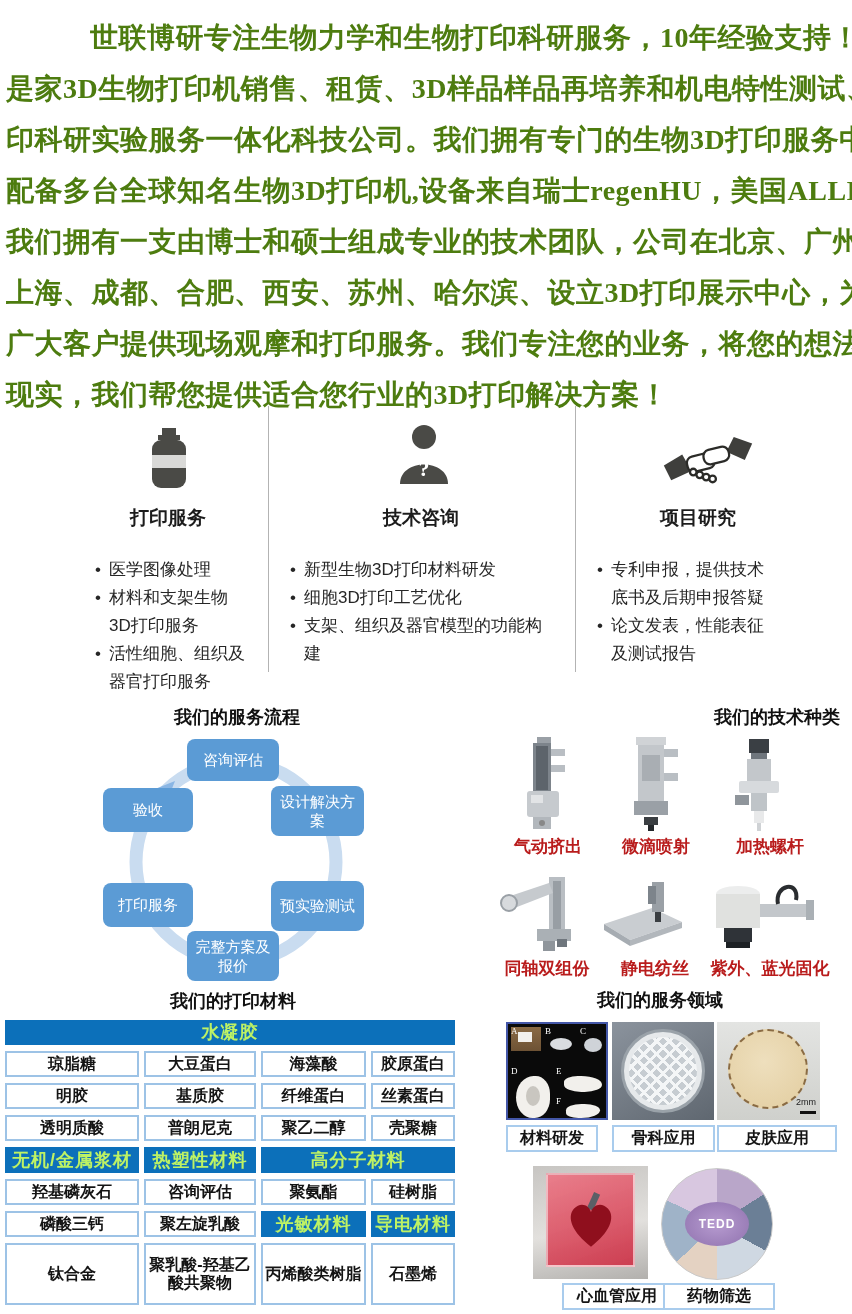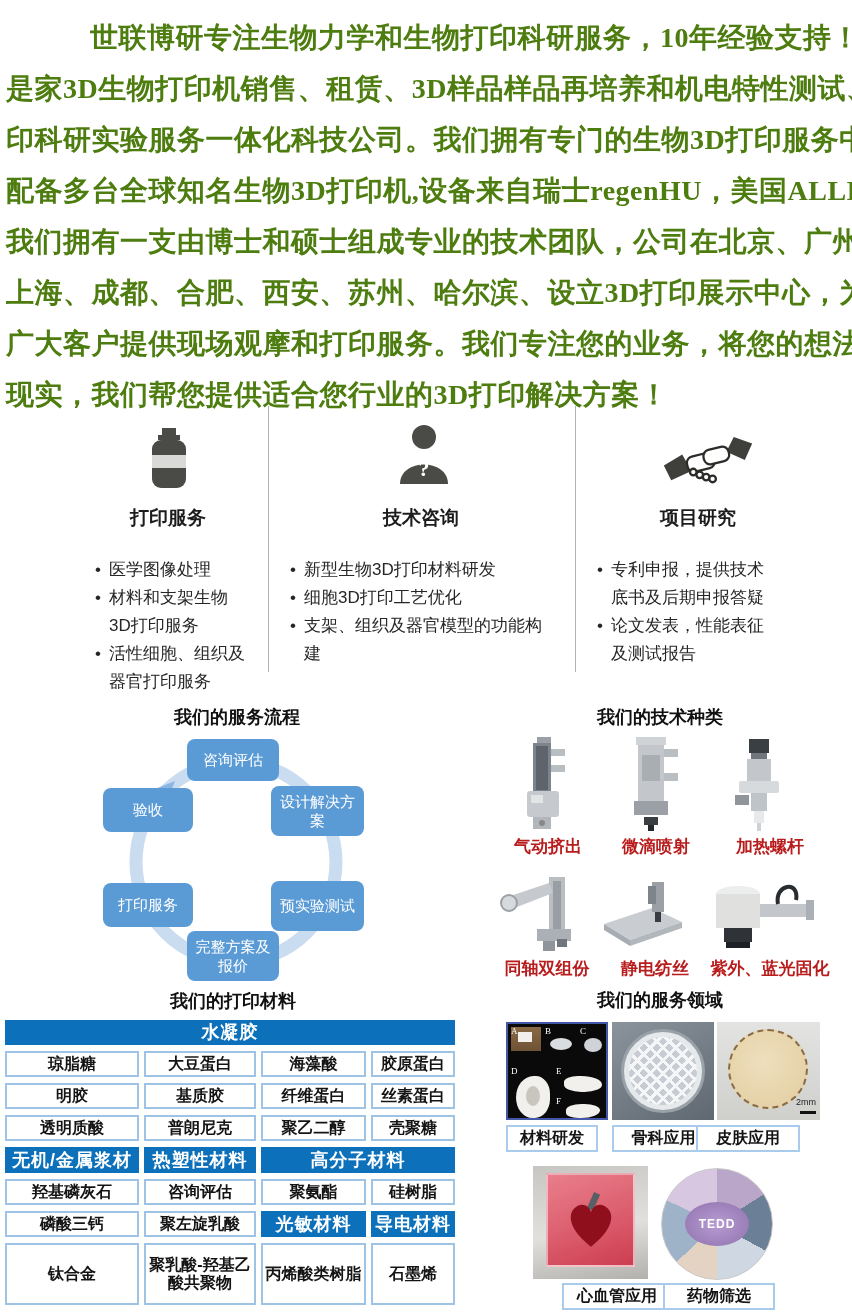--- a/index.html
+++ b/index.html
@@ -25,21 +25,21 @@
   .flow-ring { position:absolute; left:116px; top:742px; }
   .flow-box { position:absolute; background:#5b9bd5; color:#fff; border-radius:8px; display:flex; align-items:center; justify-content:center; text-align:center; font-size:15px; line-height:1.3; padding:2px 6px; }
 
   
   .machine { position:absolute; }
   .tech-label { position:absolute; color:#b91c1c; font-weight:bold; font-size:17px; text-align:center; white-space:nowrap; }
 
   
   .mat-grid { position:absolute; left:5px; top:1020px; width:450px; display:grid; grid-template-columns:134px 112px 105px 84px; gap:6px 5px; }
   .cell { background:#fff; border:2px solid #9dc3e6; display:flex; align-items:center; justify-content:center; text-align:center; font-weight:bold; font-size:16px; color:#141414; line-height:1.15; padding:0 2px; }
-  .cell.hd { background:#0c70ba; color:#ffffff; border:none; font-size:18px; letter-spacing:1px; }
+  .cell.hd { background:#0c70ba; color:#bef264; border:none; font-size:18px; letter-spacing:1px; }
   .h25{height:25px} .h26{height:26px} .h62{height:62px}
   .span4 { grid-column:1/-1; } .span2 { grid-column:3/-1; }
 
   
   .app-img { position:absolute; overflow:hidden; }
   .app-label { position:absolute; height:27px; background:#fff; border:2px solid #a9cced; display:flex; align-items:center; justify-content:center; font-weight:bold; font-size:16px; color:#141414; }
   .collage { background:#0a0a0a; border:2px solid #4457a8; }
   .collage span { position:absolute; color:#fff; font-size:9px; font-family:"Liberation Serif",serif; }
   .blob { position:absolute; background:#f2f0ec; }
   .scaffold-bg { background:linear-gradient(150deg,#8b939d,#5f6770); }
@@ -129,21 +129,21 @@
     <circle cx="120" cy="120" r="100" fill="none" stroke="#c9dcf0" stroke-width="13"></circle>
     <polygon points="59,39 39,47 51,59" fill="#8ab6e4"></polygon>
   </svg>
   <div class="flow-box" style="left:187px; top:739px; width:92px; height:42px;">咨询评估</div>
   <div class="flow-box" style="left:271px; top:786px; width:93px; height:50px;">设计解决方案</div>
   <div class="flow-box" style="left:271px; top:881px; width:93px; height:50px;">预实验测试</div>
   <div class="flow-box" style="left:187px; top:931px; width:92px; height:50px;">完整方案及报价</div>
   <div class="flow-box" style="left:103px; top:883px; width:90px; height:44px;">打印服务</div>
   <div class="flow-box" style="left:103px; top:788px; width:90px; height:44px;">验收</div>
 
-  <div class="sect-title" style="left:480px; top:705px; width:360px;">我们的技术种类</div>
+  <div class="sect-title" style="left:480px; top:705px; width:360px;text-align:right;">我们的技术种类</div>
 
   <div class="machine" style="left:515px; top:735px;">
     <svg width="58" height="98" viewBox="0 0 58 98">
       <rect x="22" y="2" width="14" height="6" fill="#9aa0a6"></rect>
       <rect x="18" y="8" width="18" height="50" fill="#7d848b"></rect>
       <rect x="21" y="11" width="12" height="44" fill="#5d646b"></rect>
       <rect x="36" y="14" width="14" height="7" fill="#b9bec3"></rect>
       <rect x="36" y="30" width="14" height="7" fill="#b9bec3"></rect>
       <rect x="12" y="56" width="32" height="26" rx="3" fill="#c6cace"></rect>
       <rect x="16" y="60" width="12" height="8" fill="#e2e4e6"></rect>
@@ -279,21 +279,21 @@
   </div>
 
   <div class="app-img skin-bg" style="left:717px; top:1022px; width:103px; height:98px;">
     <div class="skin-disc"></div>
     <div class="scale-note">2mm</div>
     <div class="scale-bar"></div>
   </div>
 
   <div class="app-label" style="left:506px; top:1125px; width:92px;">材料研发</div>
   <div class="app-label" style="left:612px; top:1125px; width:103px;">骨科应用</div>
-  <div class="app-label" style="left:696px; top:1125px; width:104px;">皮肤应用</div>
+  <div class="app-label" style="left:717px; top:1125px; width:120px;">皮肤应用</div>
 
   <div class="app-img heart-bg" style="left:533px; top:1166px; width:115px; height:113px;">
     <div class="heart-cube"></div>
     <svg style="position:absolute; left:25px; top:22px;" width="66" height="66" viewBox="0 0 90 90">
       <rect x="44" y="6" width="9" height="24" fill="#5a5f66" transform="rotate(24 48 18)"></rect>
       <path d="M45,80 C20,61 11,40 22,28 C30,19 42,22 45,33 C48,22 60,19 68,28 C79,40 70,61 45,80 Z" fill="#8f0f1d"></path>
     </svg>
   </div>
 
   <div class="app-img" style="left:661px; top:1168px; width:114px; height:112px;">

